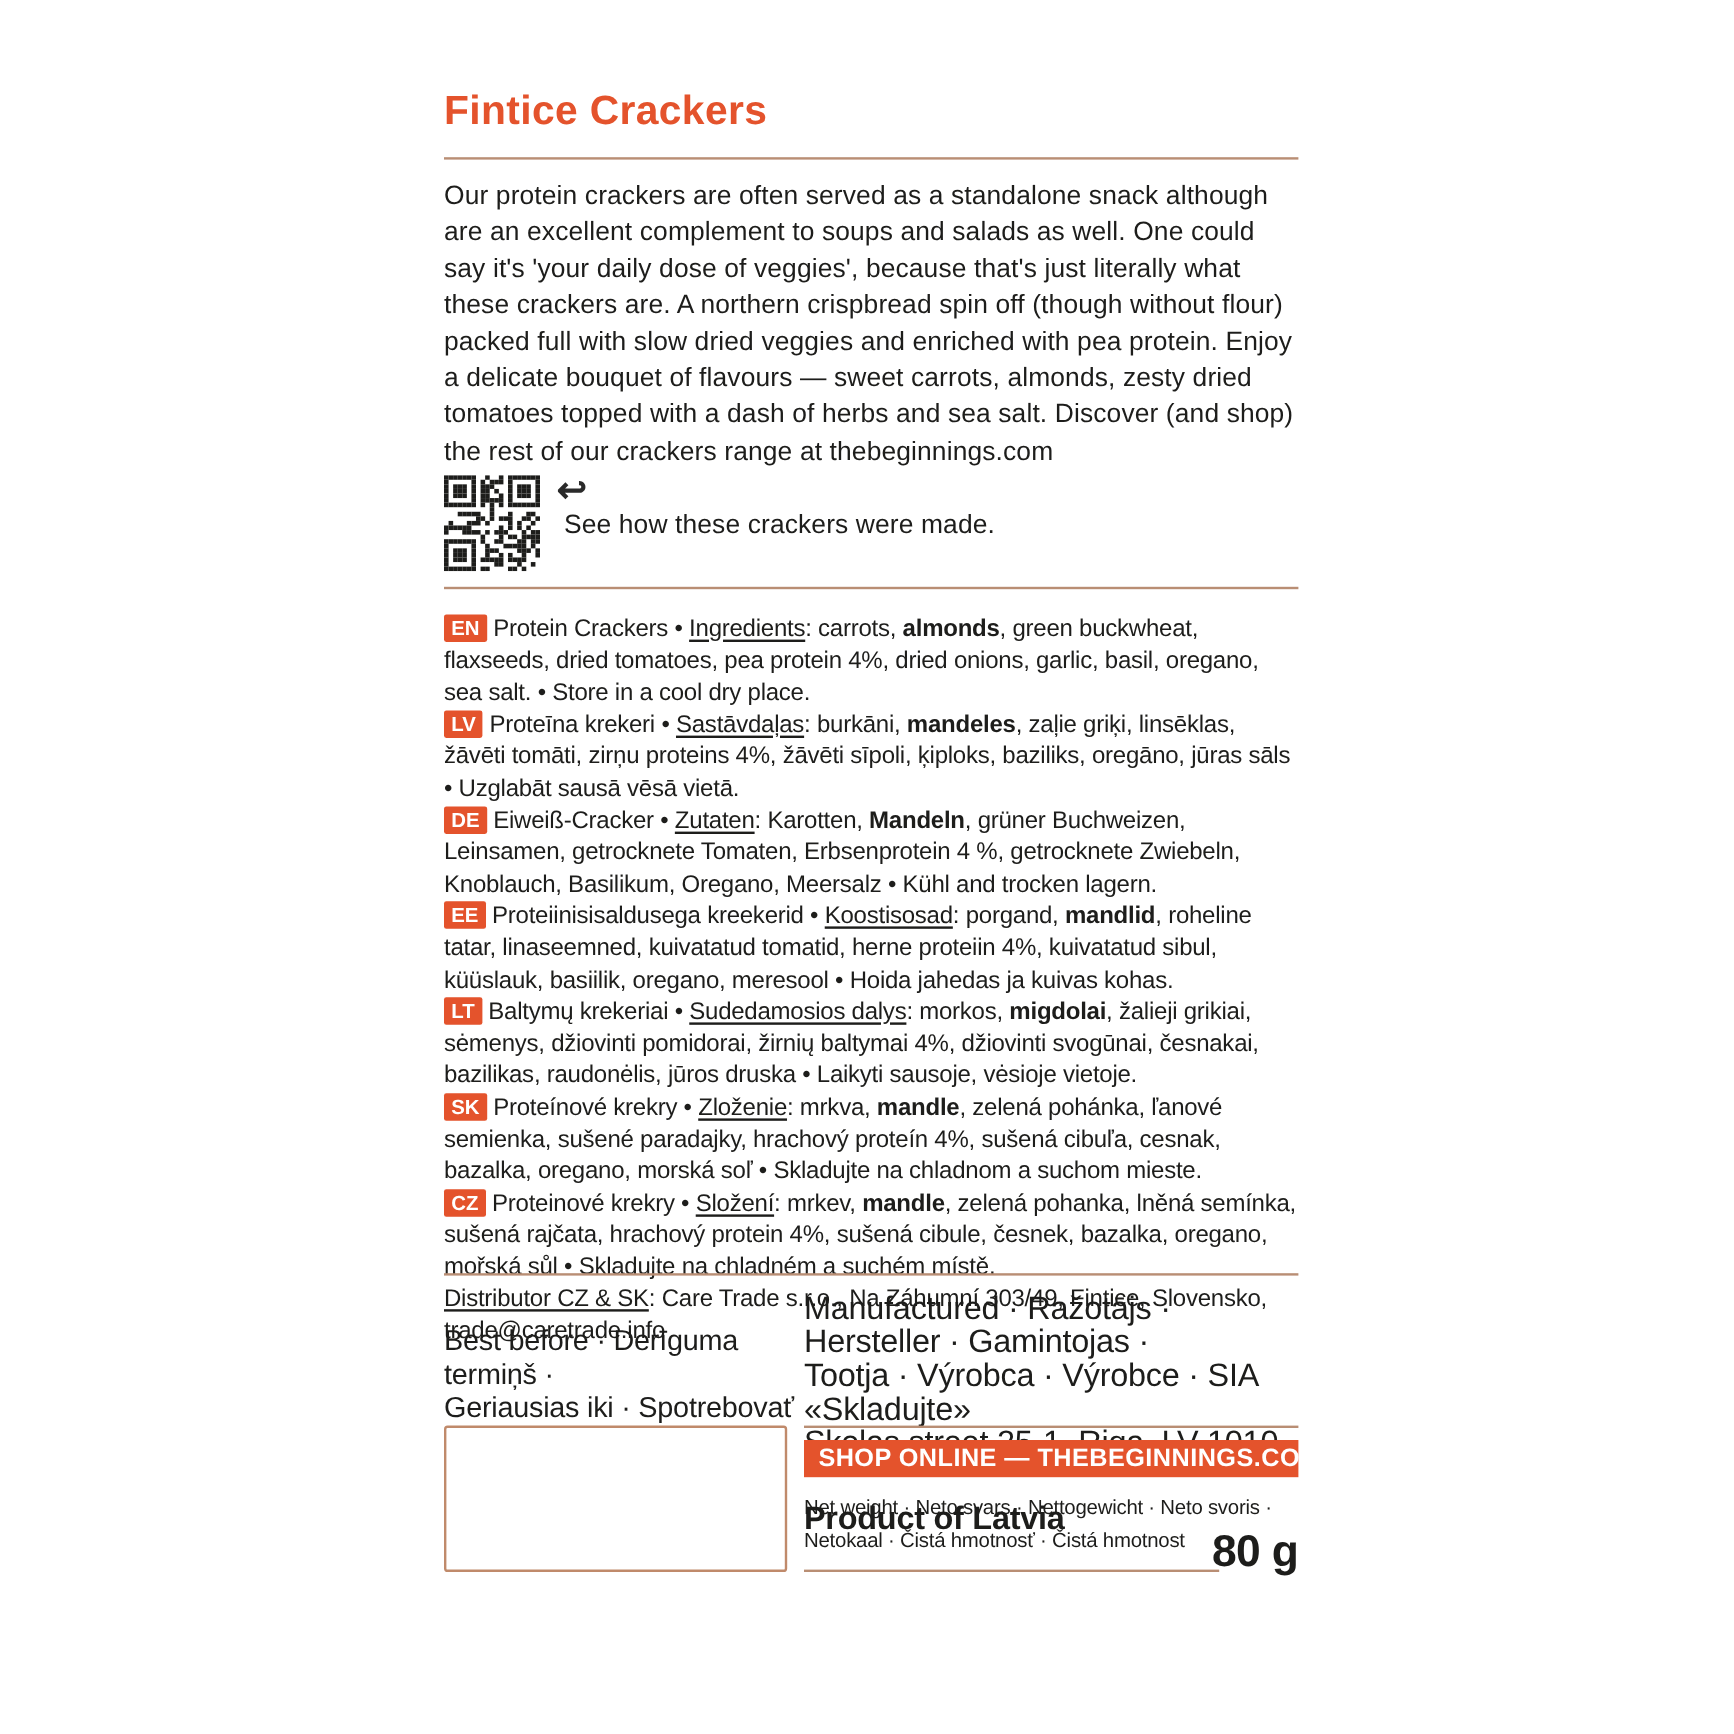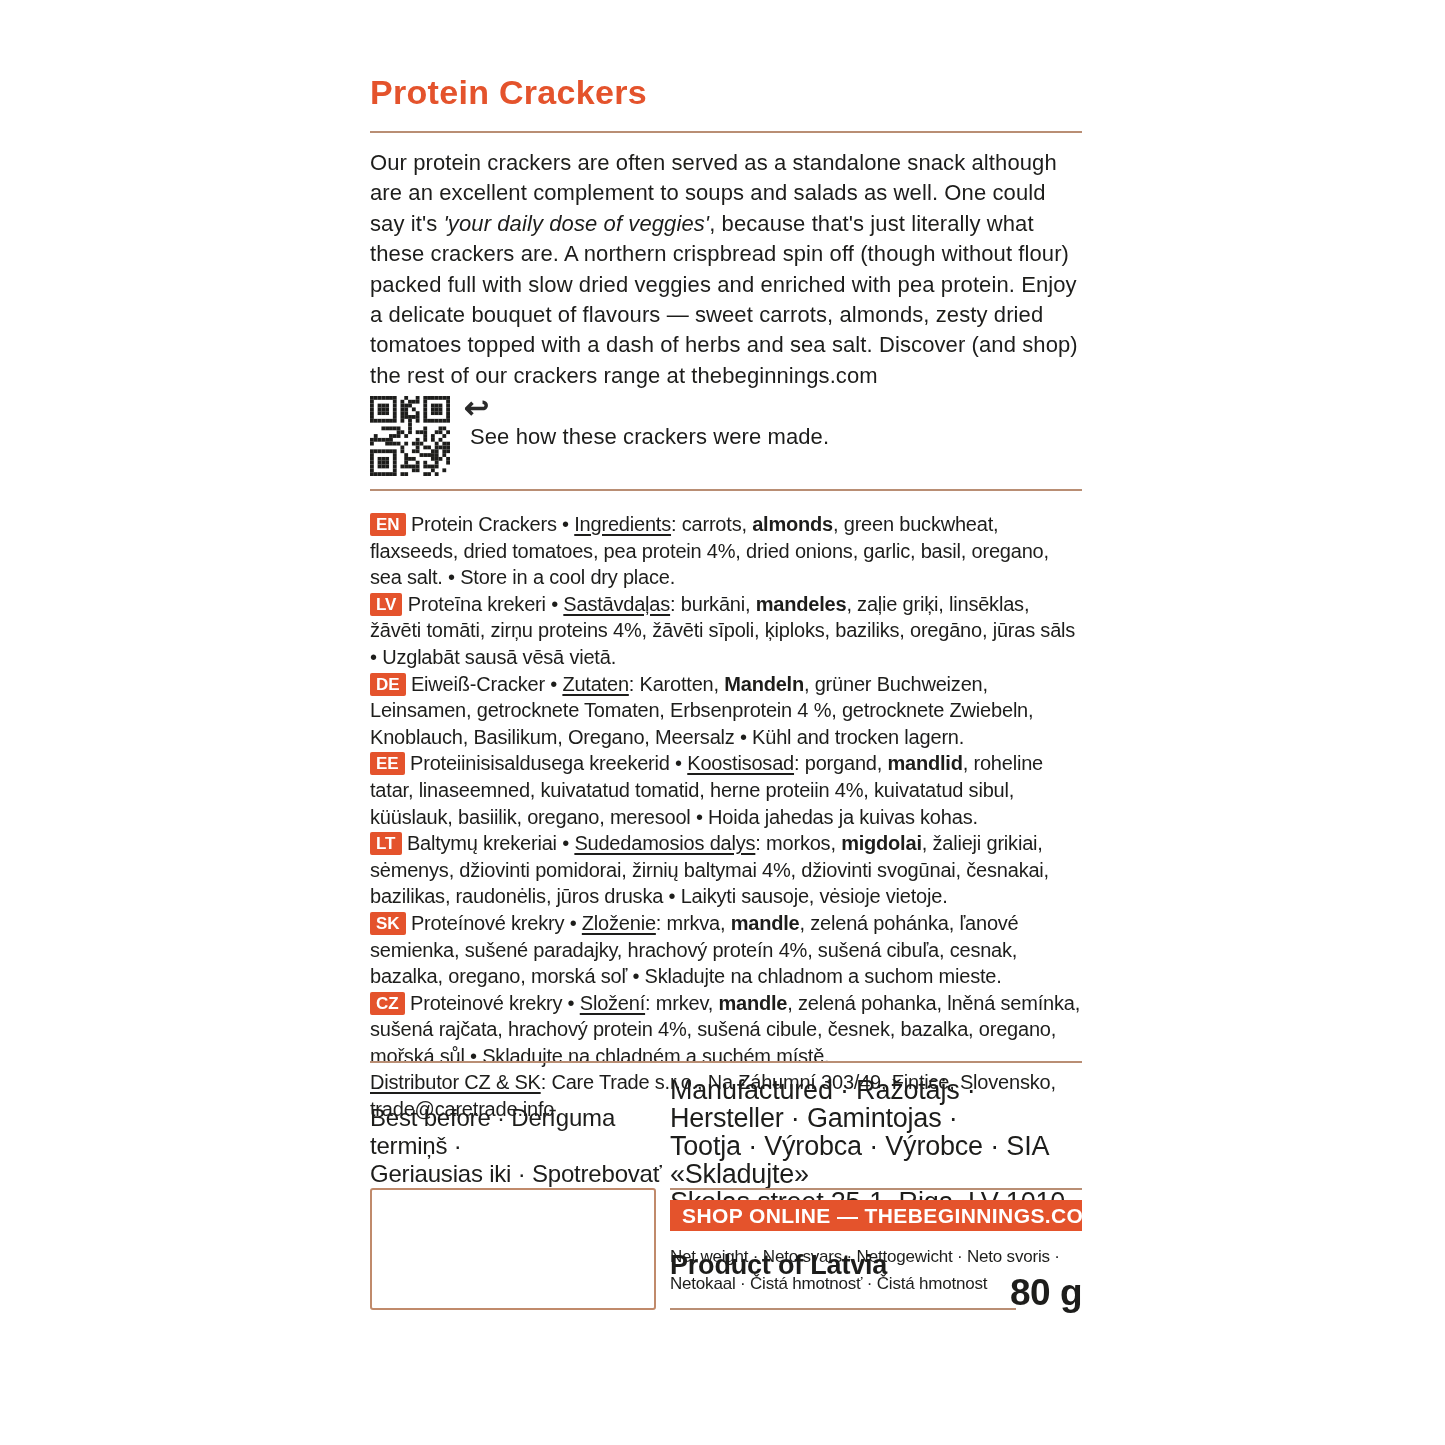--- a/index.html
+++ b/index.html
@@ -21,21 +21,21 @@
   }
   .hr{position:absolute;left:0;width:712px;height:2px;background:var(--divider);}
   .hr1{top:131px}.hr2{top:489px}.hr3{top:1061px}
 
   .desc{
     position:absolute;top:148px;left:0;width:712px;
     font-size:22px;line-height:30.4px;letter-spacing:.1px;
   }
   .seg-b{font-weight:700;margin-top:35px;}
   .seg-u{text-decoration:underline;text-underline-offset:3px;}
-  .seg-i{font-style:italic;}
+  .seg-i{}
 
   .qr-row{position:absolute;top:396px;left:0;width:712px;height:84px;}
   .qr{position:absolute;top:0;left:0;width:80px;height:80px;}
   .undo-arrow{position:absolute;left:94px;top:-6px;font-size:30px;color:#2a2a2a;font-weight:700;}
   .qr-caption{position:absolute;left:100px;top:28px;width:560px;font-size:22px;letter-spacing:.1px;}
 
   .ing{
     position:absolute;top:511px;left:0;width:714px;
     font-size:20px;line-height:26.6px;letter-spacing:-.2px;
   }
@@ -70,21 +70,21 @@
   }
   .nw{position:absolute;top:55px;left:0;width:412px;font-size:17px;line-height:27px;letter-spacing:-.2px;}
   .nw-underline{position:absolute;top:120px;left:0;width:346px;height:2px;background:var(--divider);}
   .nw-value{position:absolute;top:84px;right:0;font-size:37px;font-weight:700;letter-spacing:-.5px;}
 </style>
 </head>
 <body>
 
 <div class="sheet">
 
-  <h1 class="title">Protein Crackers</h1>
+  <h1 class="title">Fintice Crackers</h1>
   <div class="hr hr1"></div>
 
   <p class="desc"><span>Our protein crackers are often served as a standalone snack although are an excellent complement to soups and salads as well. One could say it's </span><span class="seg-i">'your daily dose of veggies'</span><span>, because that's just literally what these crackers are. A northern crispbread spin off (though without flour) packed full with slow dried veggies and enriched with pea protein. Enjoy a delicate bouquet of flavours — sweet carrots, almonds, zesty dried tomatoes topped with a dash of herbs and sea salt. Discover (and shop) the rest of our crackers range at thebeginnings.com</span></p>
 
   <div class="qr-row">
     <div class="qr">
       <svg id="qr-svg" width="80" height="80" viewBox="0 0 84 84" fill="#1d1d1b" xmlns="http://www.w3.org/2000/svg">
           <rect x="0" y="0" width="4" height="4"></rect>
           <rect x="4" y="0" width="4" height="4"></rect>
           <rect x="8" y="0" width="4" height="4"></rect>

